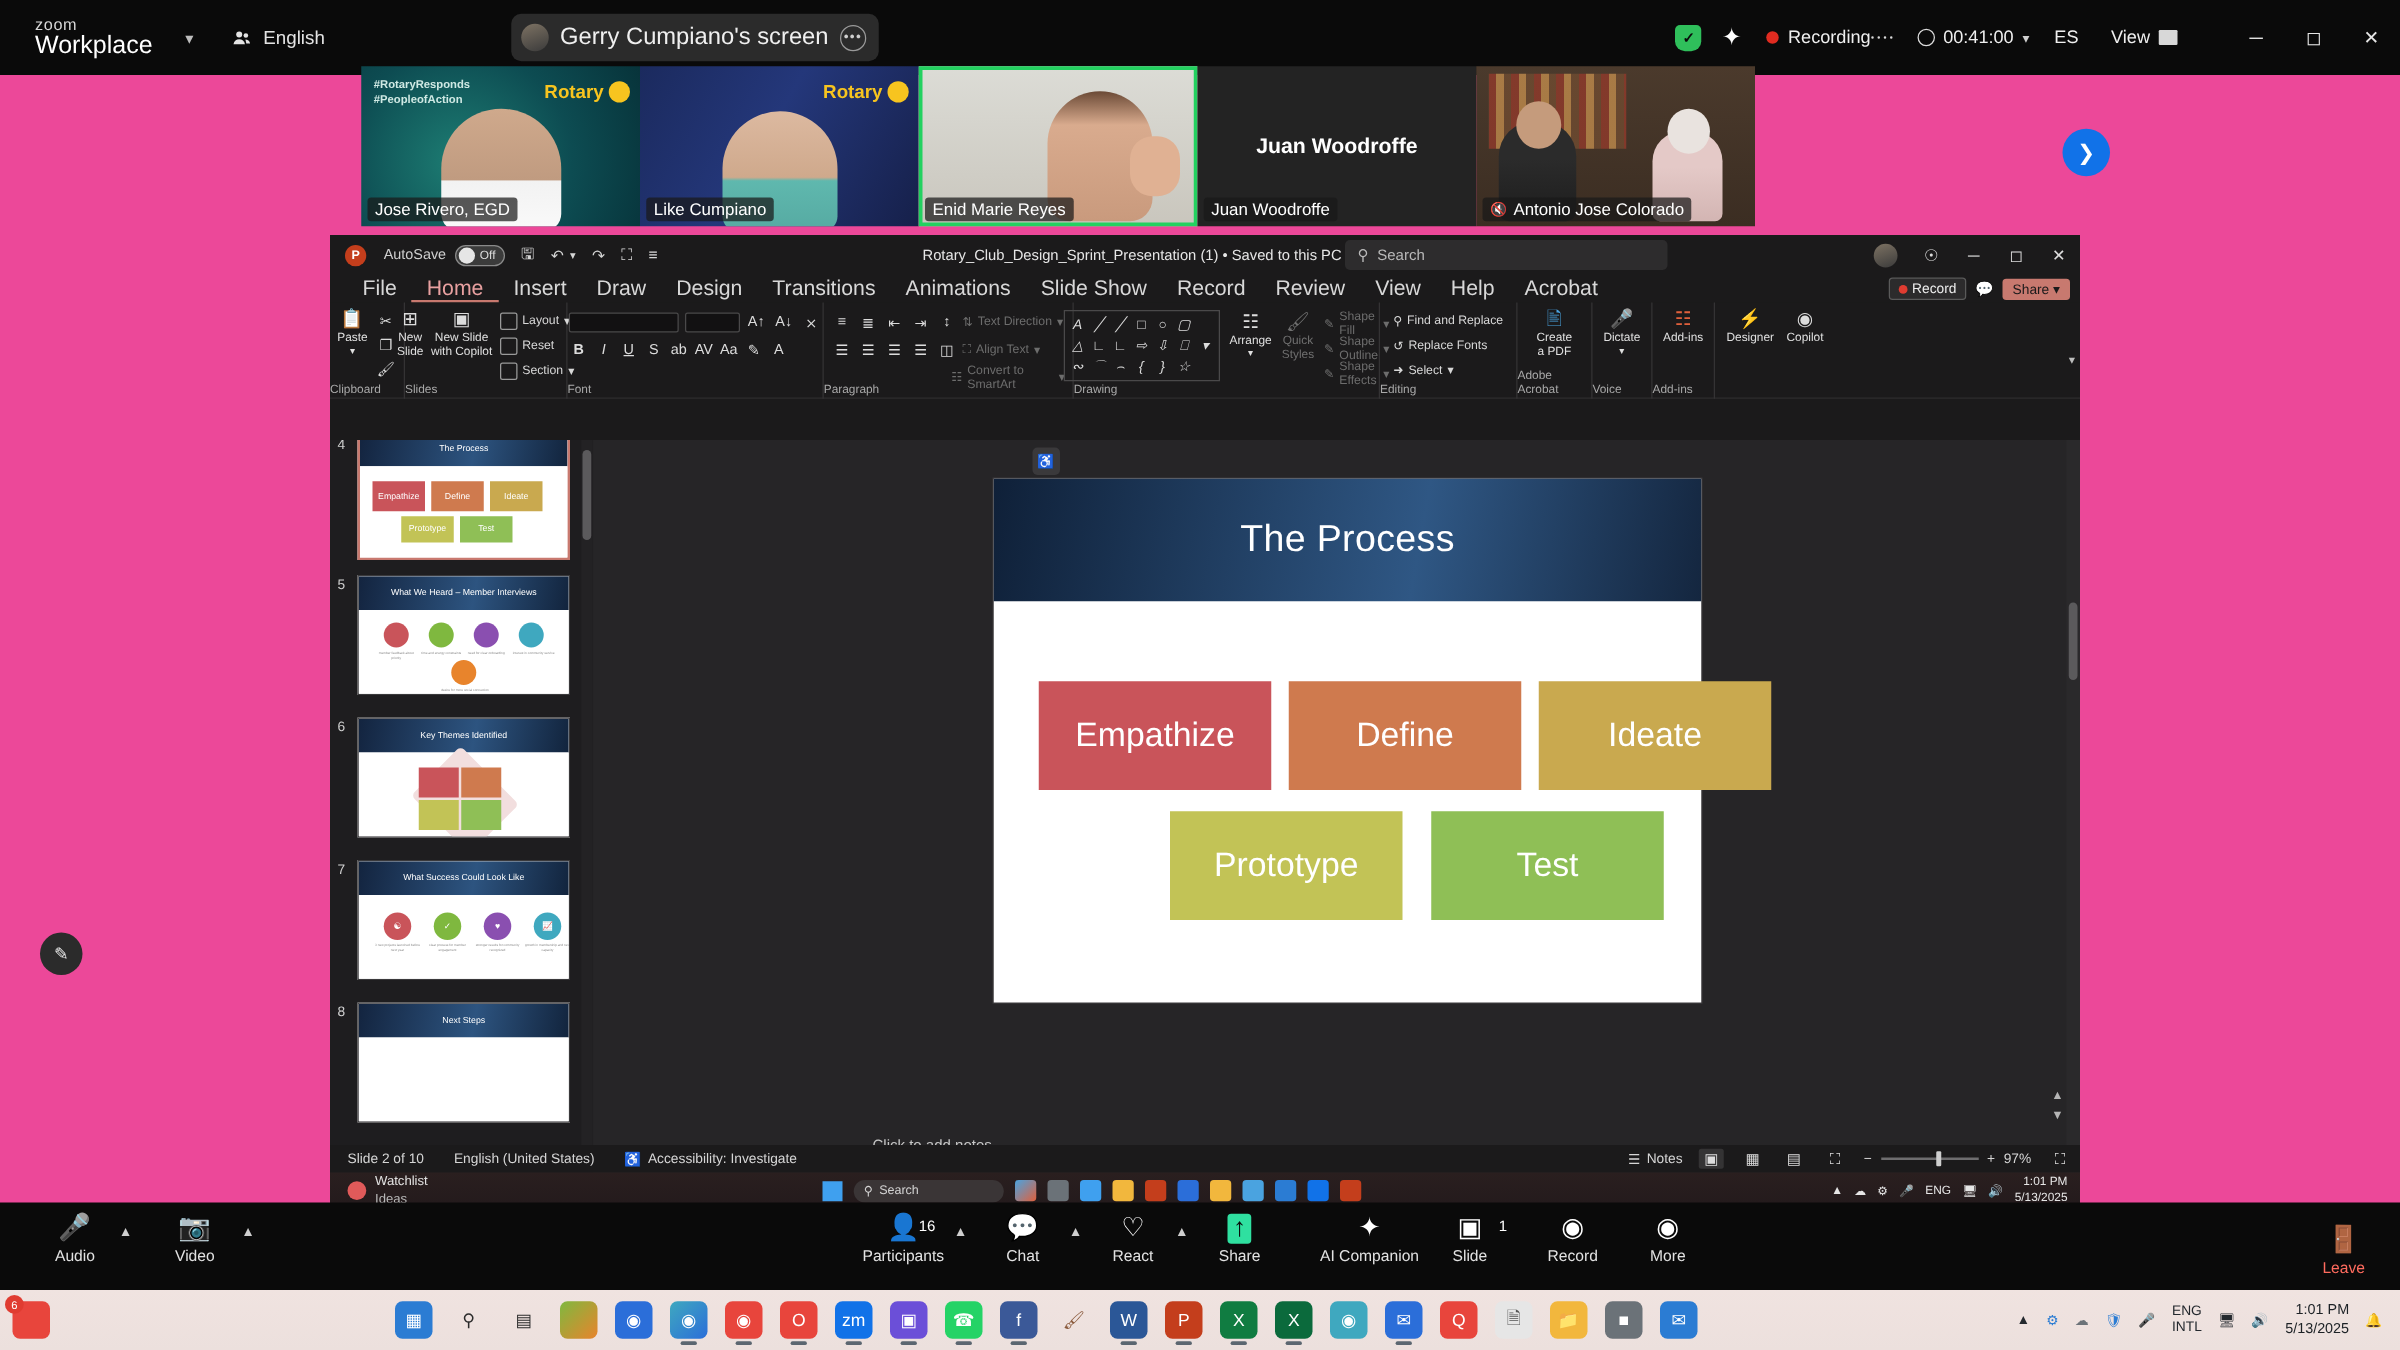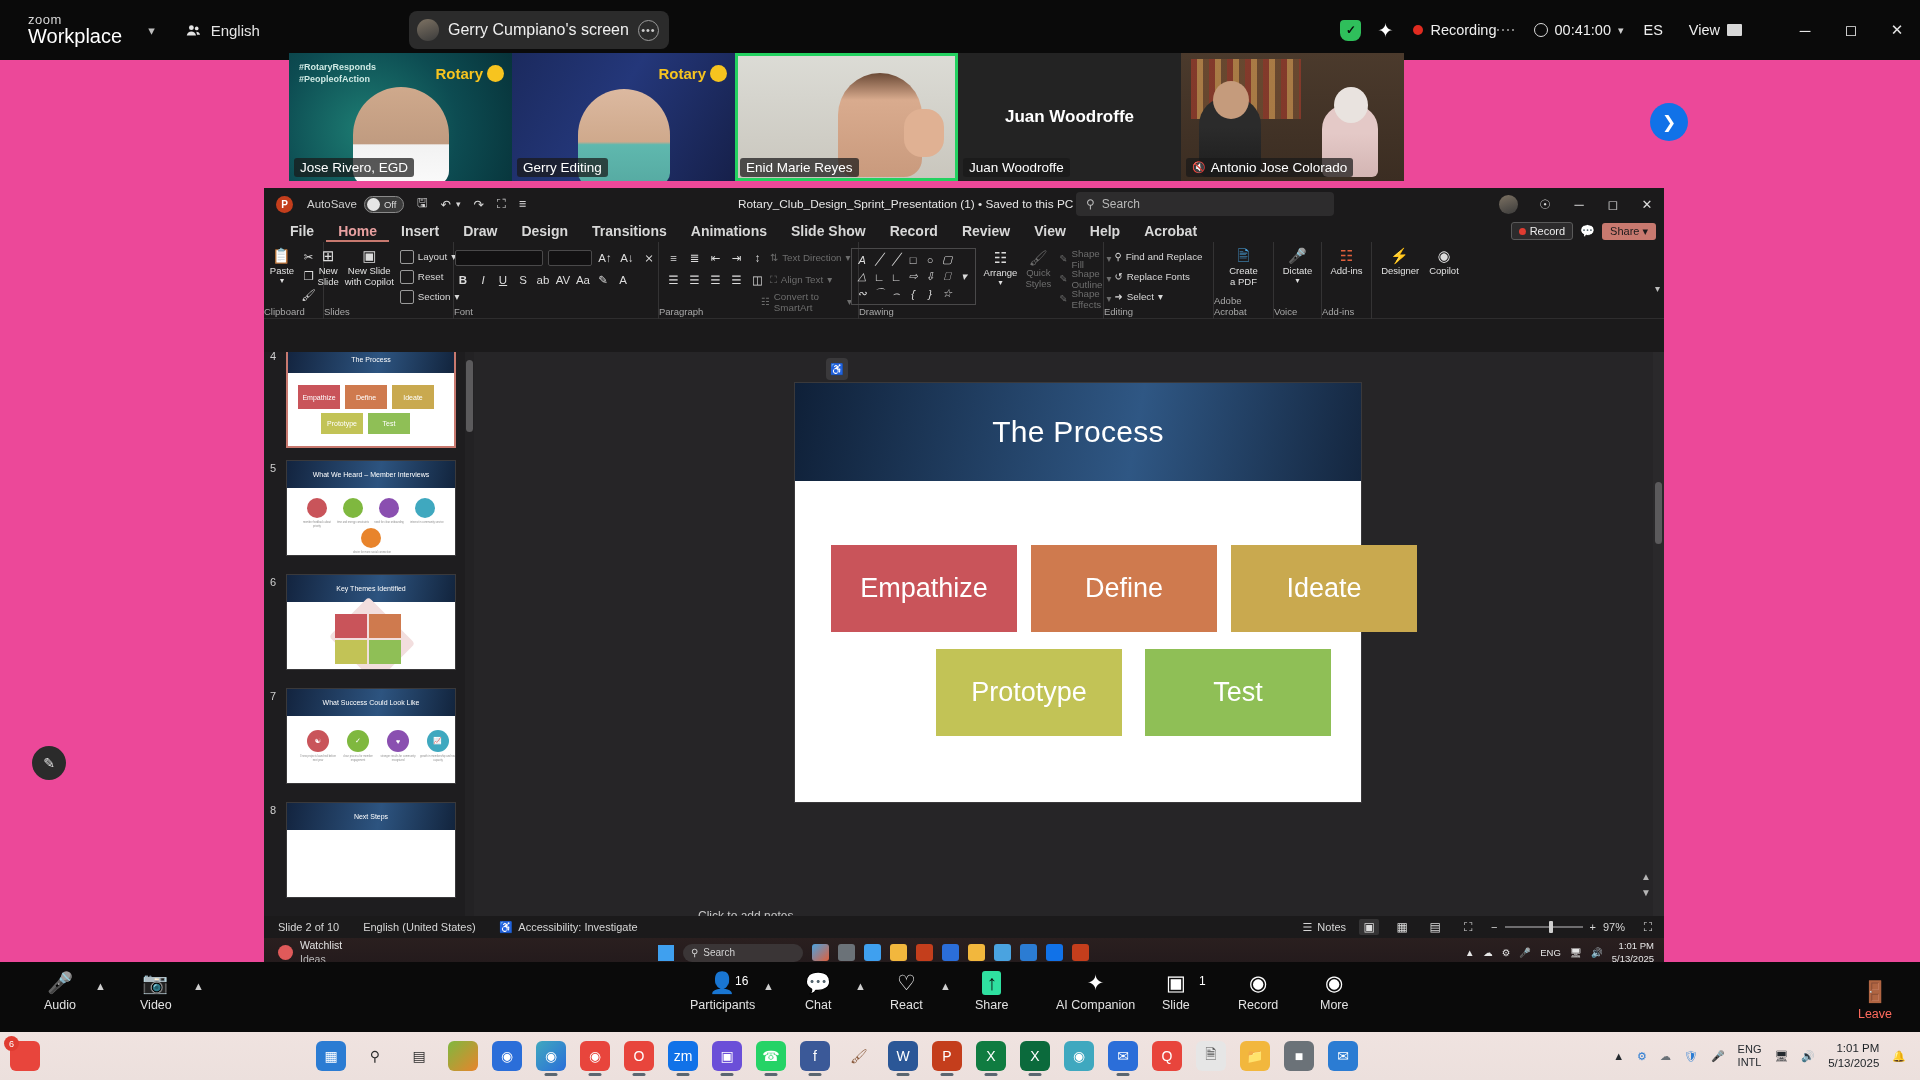--- a/index.html
+++ b/index.html
@@ -12,21 +12,21 @@
      display:flex; align-items:center; color:#e8e8e8; }
   .zoom-logo { margin-left:28px; line-height:1.05; }
   .zoom-logo .z1 { font-size:13px; color:#d7d7d7; letter-spacing:.5px; }
   .zoom-logo .z2 { font-size:20px; color:#fff; font-weight:400; }
   .chev { color:#bdbdbd; font-size:13px; margin-left:26px; }
   .meeting-pill { display:flex; align-items:center; gap:9px; margin-left:30px; color:#e4e4e4; font-size:15px;}
   .meeting-pill svg { width:17px; height:17px; fill:#e4e4e4; }
   .share-pill { position:absolute; left:409px; top:11px; height:38px; background:#2b2b2b; border-radius:8px;
      display:flex; align-items:center; gap:9px; padding:0 10px 0 8px; }
   .share-pill .av { width:22px; height:22px; border-radius:50%; background:linear-gradient(160deg,#7d7263,#3b3b3b);}
-  .share-pill .nm { font-size:16px; color:#efefef; }
+  .share-pill .nm { font-size:19px; color:#efefef; }
   .share-pill .dots { width:21px; height:21px; border-radius:50%; border:1.4px solid #9a9a9a; color:#cfcfcf;
      font-size:11px; display:flex; align-items:center; justify-content:center; letter-spacing:1px; }
   .tb-right { position:absolute; right:0; top:0; height:60px; display:flex; align-items:center; gap:0; }
   .tb-right > div { display:flex; align-items:center; }
   .shield { width:21px; height:21px; border-radius:4px 4px 8px 8px; background:#2fbf5b; margin-right:16px;
      display:flex; align-items:center; justify-content:center; color:#0a0a0a; font-size:12px; font-weight:bold; }
   .spark { color:#fff; font-size:19px; margin-right:20px; }
   .rec { display:flex; align-items:center; gap:7px; font-size:14.5px; color:#efefef; }
   .rec .dot { width:10px; height:10px; border-radius:50%; background:#e02b20; }
   .grid4 { display:grid; grid-template-columns:8px 8px; grid-template-rows:8px 8px; gap:3px; margin-right:20px; }
@@ -82,21 +82,21 @@
   .toggle .lab { color:#dcdcdc; font-size:9.5px; margin-left:4px; }
   .qa { color:#d6d6d6; font-size:12.5px; margin-left:13px; }
   .doctitle { color:#e6e6e6; font-size:11.8px; position:absolute; left:474px; white-space:nowrap;}
   .ppt-search { position:absolute; left:812px; top:4px; width:258px; height:24px; background:#2d2c2d; border-radius:4px;
      display:flex; align-items:center; gap:7px; padding-left:10px; color:#b9b9b9; font-size:12px; }
   .ppt-title-right { position:absolute; right:0; top:0; height:32px; display:flex; align-items:center; }
   .ppt-title-right .b { width:34px; height:32px; display:flex; align-items:center; justify-content:center; color:#dcdcdc; font-size:13px; }
   .ppt-avatar { width:19px; height:19px; border-radius:50%; background:linear-gradient(160deg,#7d7263,#3b3b3b); margin-right:10px; }
 
   .ppt-tabs { height:22px; background:#1b1a1b; display:flex; align-items:center; padding-left:14px; gap:0; position:relative; }
-  .ppt-tabs .tab { color:#d8d8d8; font-size:14px; padding:0 12px; height:22px; line-height:22px;font-weight:bold; }
+  .ppt-tabs .tab { color:#d8d8d8; font-size:17px; padding:0 12px; height:22px; line-height:22px; }
   .ppt-tabs .tab.sel { color:#e8a0a0; border-bottom:2px solid #c8796f; }
   .ppt-tabs-right { position:absolute; right:8px; display:flex; align-items:center; gap:7px; }
   .recbtn { background:#2c2b2c; border:1px solid #5a5a5a; border-radius:3px; color:#ededed; font-size:11px;
      padding:2px 7px; display:flex; align-items:center; gap:4px; }
   .recbtn .d { width:7px; height:7px; border-radius:50%; background:#e03c31; }
   .cmtbtn { color:#dcdcdc; font-size:12px; }
   .sharebtn { background:#c8796f; color:#1b1a1b; font-size:11px; border-radius:3px; padding:2px 8px; }
 
   .ribbon { height:77px; background:#1b1a1b; border-bottom:1px solid #2e2d2e; display:flex; position:relative; }
   .rgroup { height:77px; display:flex; flex-direction:column; align-items:center; justify-content:flex-start;
@@ -256,21 +256,21 @@
         </div>
       <div class="face"></div>
       <div class="nm">Jose Rivero, EGD</div>
     </div>
     <div class="tile t2">
       <div class="rot">
           <span>Rotary</span>
           <span class="wheel"></span>
         </div>
       <div class="face"></div>
-      <div class="nm">Gerry Editing</div>
+      <div class="nm">Like Cumpiano</div>
     </div>
     <div class="tile t3 active">
       <div class="face"></div>
       <div class="hand"></div>
       <div class="nm">Enid Marie Reyes</div>
     </div>
     <div class="tile t5">
       <div class="big">Juan Woodroffe</div>
       <div class="nm">Juan Woodroffe</div>
     </div>

